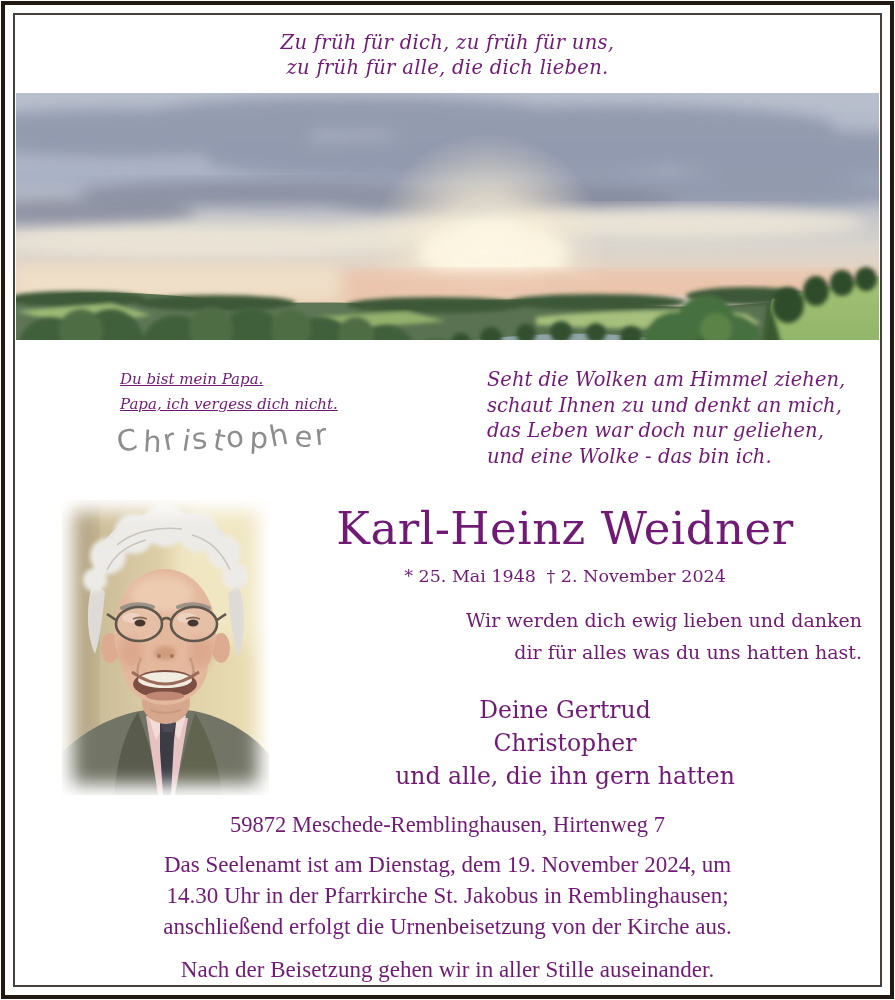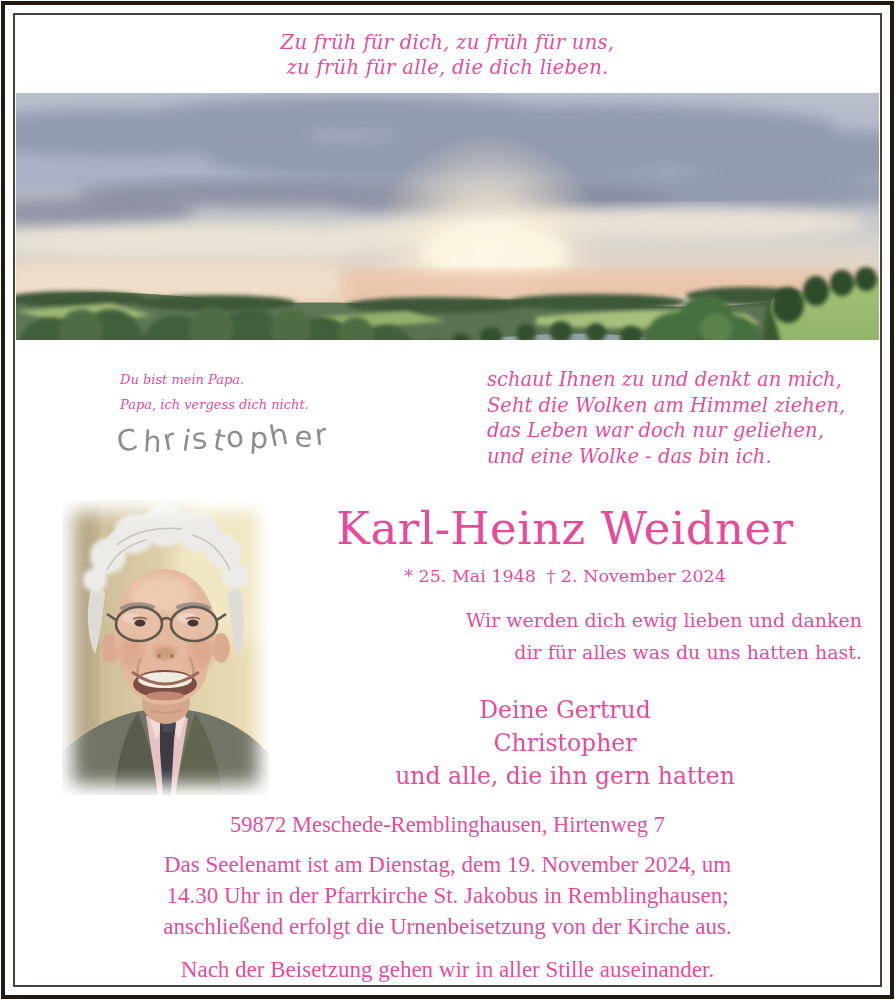--- a/index.html
+++ b/index.html
@@ -1,30 +1,30 @@
 <!DOCTYPE html>
 <html lang="de"><head>
 <meta charset="utf-8">
 <style>
   html,body{margin:0;padding:0;background:#ffffff;}
   .page{
     position:relative;width:895px;height:1000px;background:#ffffff;
-    font-family:"DejaVu Serif",serif;color:#ec4899;overflow:hidden;
+    font-family:"DejaVu Serif",serif;color:#701a75;overflow:hidden;
   }
   .frame-outer{position:absolute;inset:1px;border:4px solid #241a11;pointer-events:none;}
   .frame-inner{position:absolute;inset:13px;border:2px solid #45403a;pointer-events:none;}
 
   .quote{position:absolute;top:30px;left:0;right:0;text-align:center;
     font-style:italic;font-size:19.5px;line-height:25px;letter-spacing:.3px;}
 
   .landscape{position:absolute;left:16px;top:93px;width:863px;height:247px;}
   .landscape svg{display:block;width:100%;height:100%;}
 
   .poem-left{position:absolute;left:120px;top:367px;font-style:italic;
-    font-size:13px;line-height:25px;}
+    font-size:15px;line-height:25px;text-decoration:underline;}
   .signature{position:absolute;left:110px;top:408px;width:250px;height:60px;}
 
   .poem-right{position:absolute;left:487px;top:367px;font-style:italic;
     font-size:19.5px;line-height:25.5px;}
 
   .portrait{position:absolute;left:62px;top:500px;width:207px;height:295px;}
   .portrait svg{display:block;width:100%;height:100%;}
 
   .main-col{position:absolute;left:268px;top:504px;width:594px;text-align:center;}
   .name{font-size:45px;line-height:50px;letter-spacing:.5px;}
@@ -236,22 +236,22 @@
     <div>Papa, ich vergess dich nicht.</div>
   </div>
 
   <div class="signature">
     <svg viewBox="0 0 250 60" aria-hidden="true">
       <text x="8" y="40" font-family="DejaVu Sans, sans-serif" font-size="29" fill="#8d8d8d" letter-spacing="4" transform="rotate(-2 125 30)" rotate="-7 5 -9 11 -5 13 -7 5 -9 6 -4">Christopher</text>
     </svg>
   </div>
 
   <div class="poem-right">
+    <div>Seht die Wolken am Himmel ziehen,</div>
     <div>schaut Ihnen zu und denkt an mich,</div>
-    <div>Seht die Wolken am Himmel ziehen,</div>
     <div>das Leben war doch nur geliehen,</div>
     <div>und eine Wolke - das bin ich.</div>
   </div>
 
   <div class="portrait">
     <svg viewBox="0 0 207 295" aria-hidden="true">
       <defs>
         <linearGradient id="pbg" x1="0" y1="0" x2="1" y2="0">
           <stop offset="0%" stop-color="#c3b392"></stop>
           <stop offset="45%" stop-color="#dbcda6"></stop>

